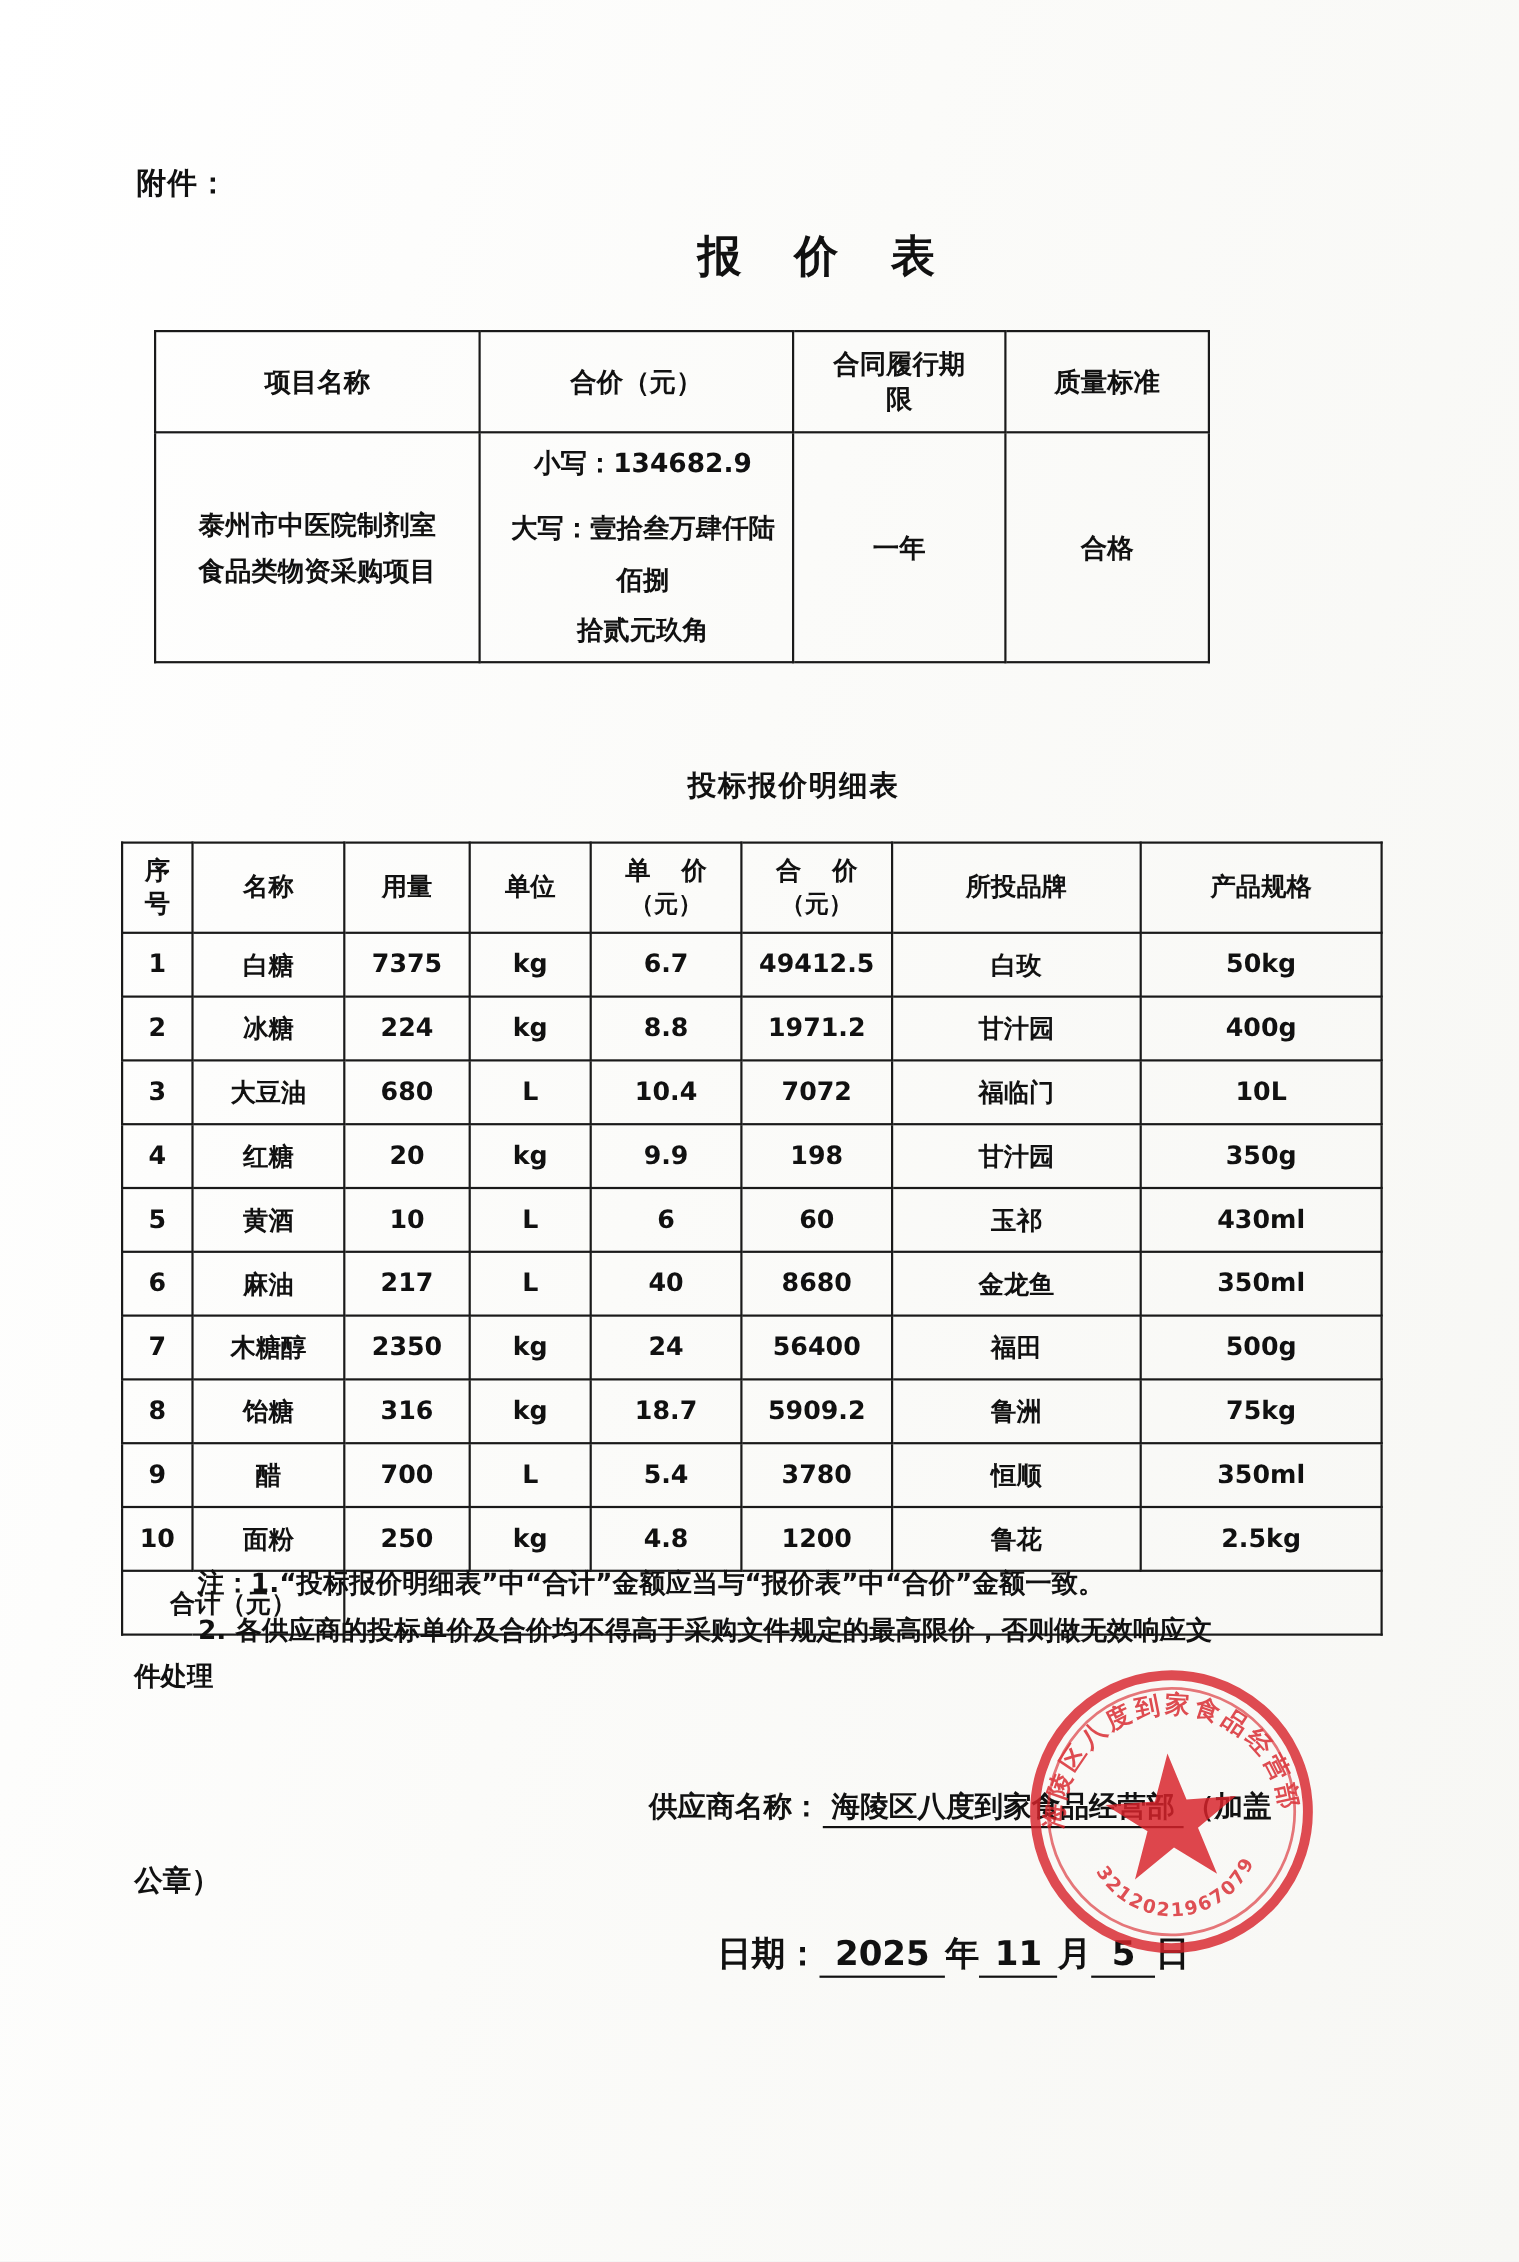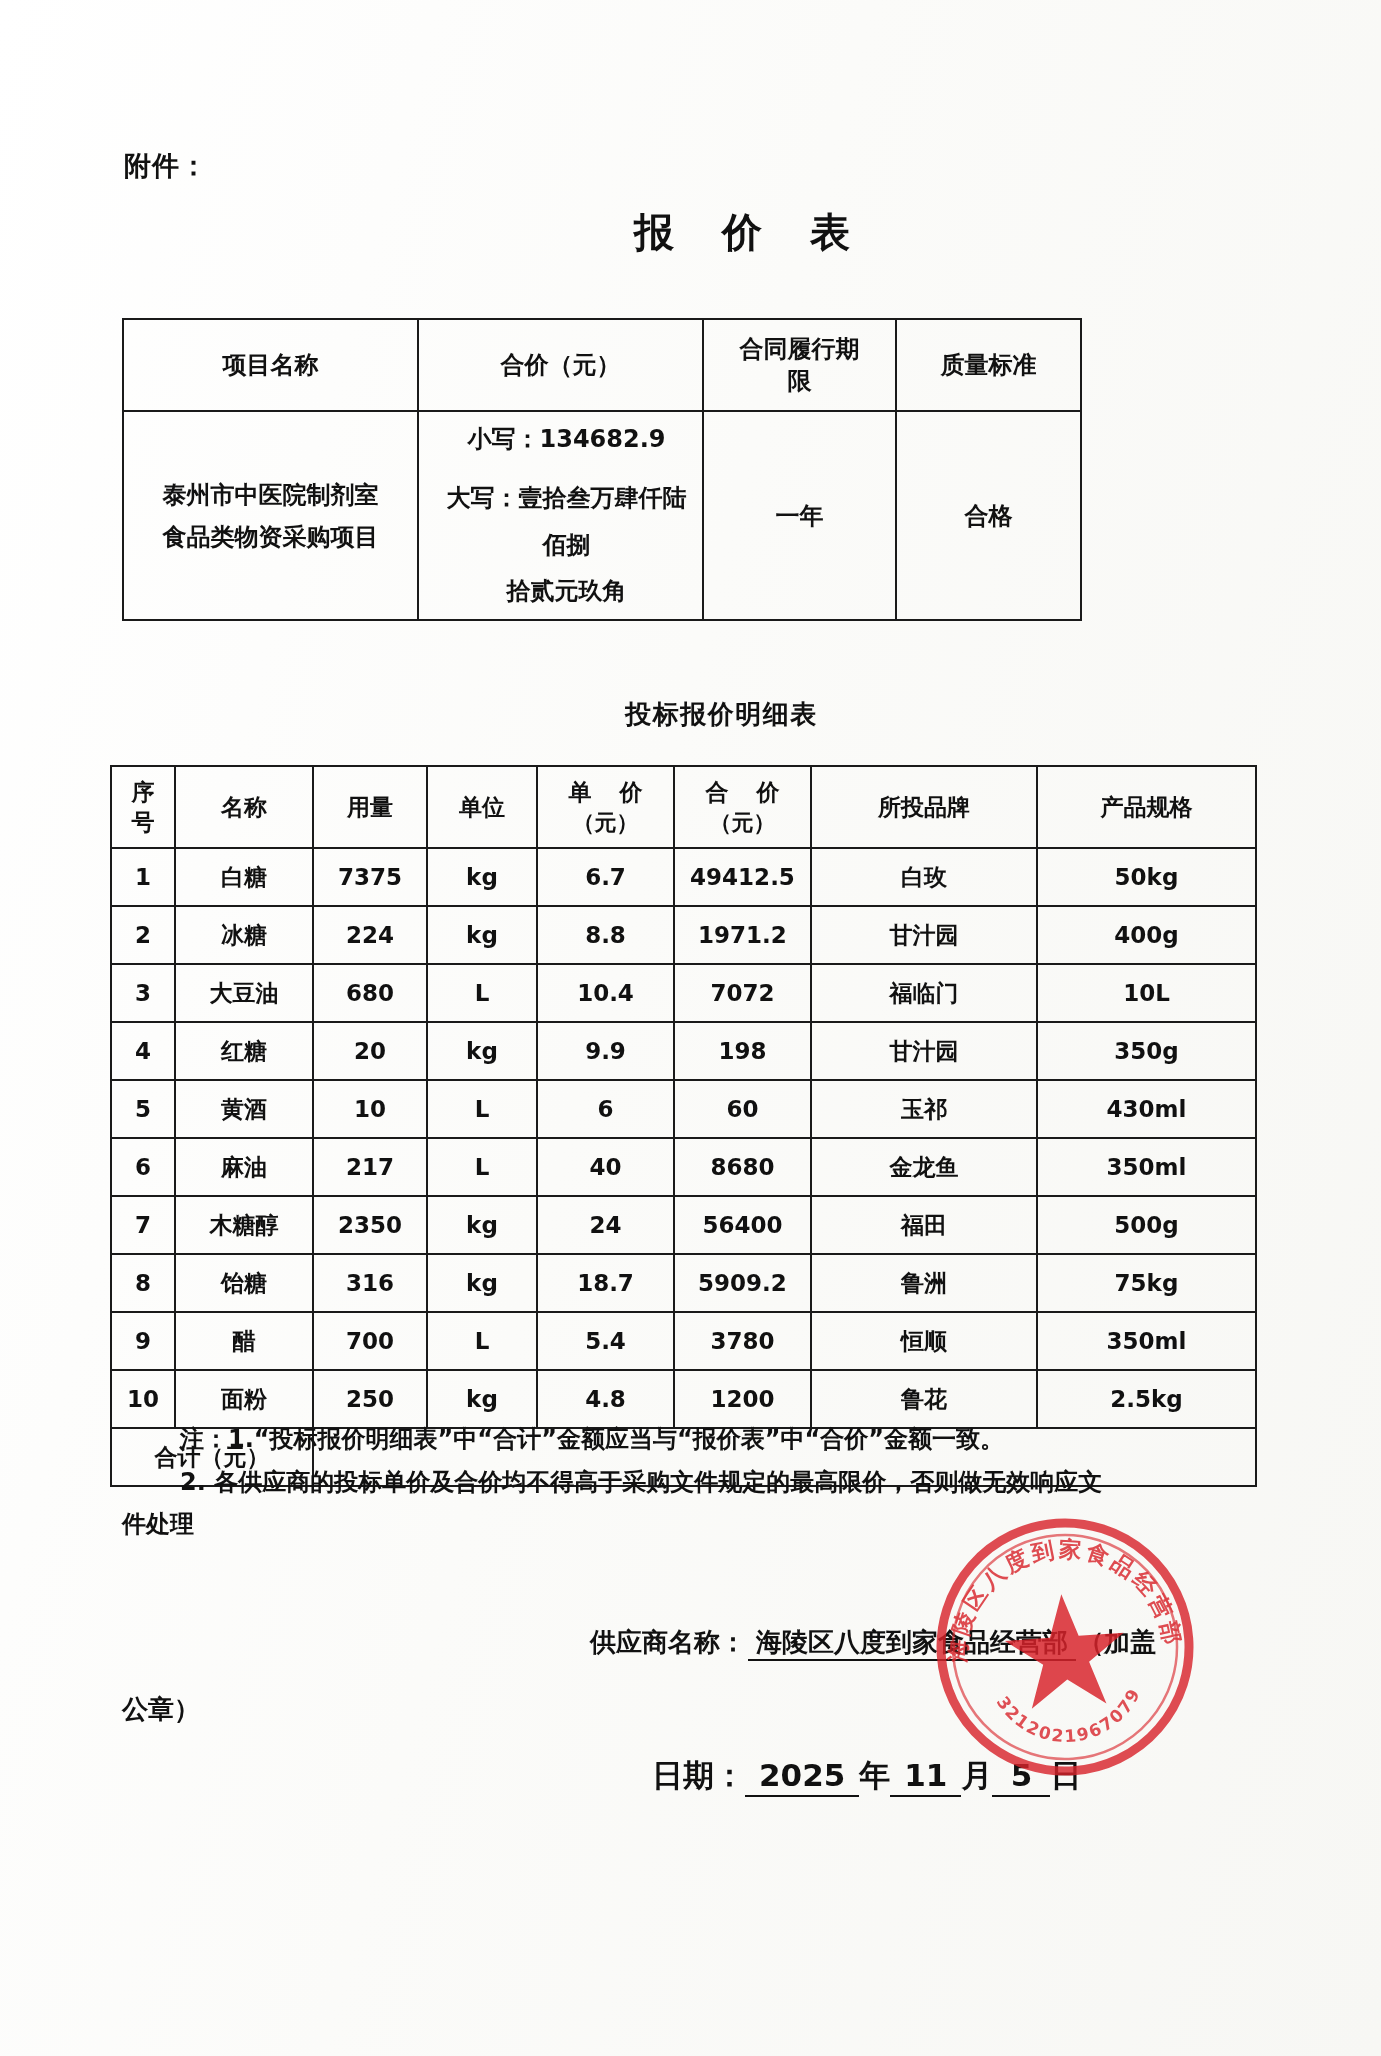--- a/index.html
+++ b/index.html
@@ -73,24 +73,23 @@
   table.grid td, table.grid th {
     border: 2px solid #1a1a1a;
     text-align: center;
     vertical-align: middle;
     font-weight: 700;
     font-family: "DejaVu Sans", "Liberation Sans", sans-serif;
   }
 
   #summary-table {
     position: absolute;
-    left: 122px;
+    left: 140px;
     top: 300px;
     width: 918px;
-    margin-top: 18px;
   }
   #summary-table td {
     font-size: 24px;
     padding: 4px 6px;
   }
   #summary-table .hdr { height: 92px; }
   #summary-table .body-row { height: 152px; }
   .proj-name {
     line-height: 1.75;
     font-size: 23px;

